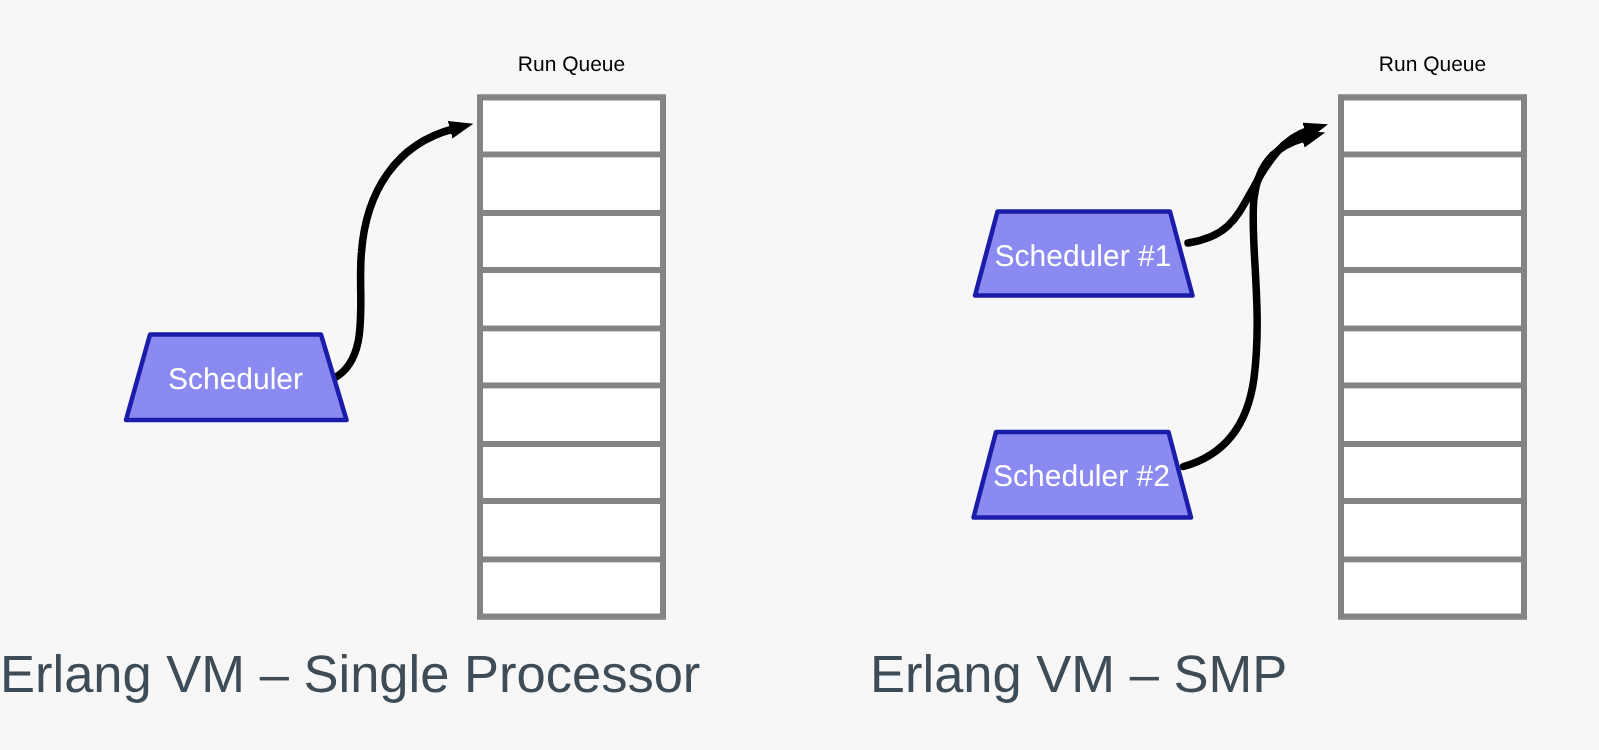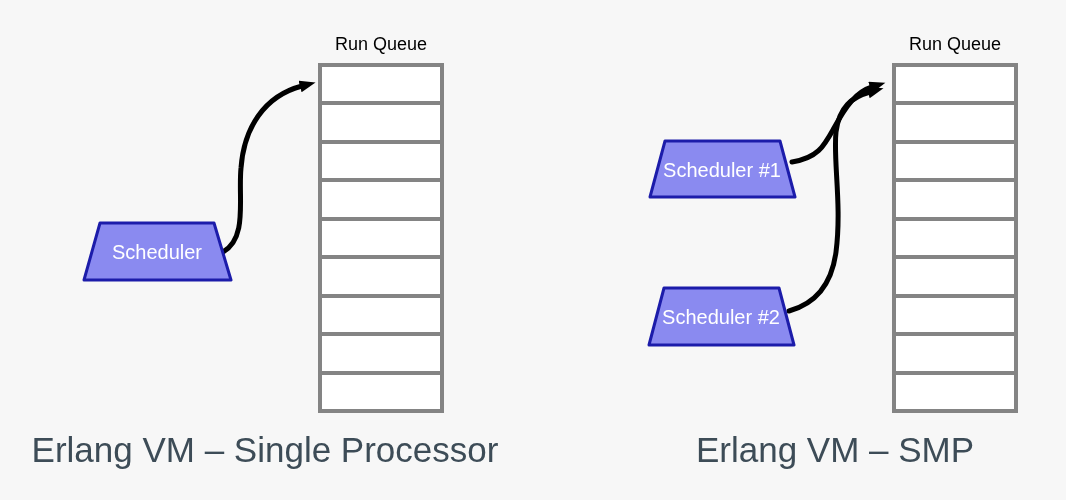--- a/index.html
+++ b/index.html
@@ -14,21 +14,21 @@
     overflow:hidden;
   }
   .overlay{
     position:absolute;left:0;top:0;width:1066px;height:500px;
   }
   .queue-label{
     position:absolute;
     top:34px;
     width:126px;
     text-align:center;
-    font-size:18px;
+    font-size:14px;
     font-weight:500;
     color:#000000;
     white-space:nowrap;
   }
   .queue-label.left{left:318px;}
   .queue-label.right{left:892px;}
   .queue{
     position:absolute;
     top:63px;
     width:126px;height:350px;
@@ -42,21 +42,20 @@
   .queue.right{left:892px;}
   .queue .cell{
     flex:1 1 0;
     background:#ffffff;
     border-bottom:4px solid #848484;
   }
   .queue .cell:last-child{border-bottom:none;}
   .caption{
     position:absolute;
     top:430px;
-    text-align:center;
     font-size:35px;
     font-weight:400;
     color:#3d4c57;
     white-space:nowrap;
   }
   .caption.left{left:0px;width:530px;}
   .caption.right{left:580px;width:510px;}
   .trap-label{
     font-size:20px;
     fill:#ffffff;

